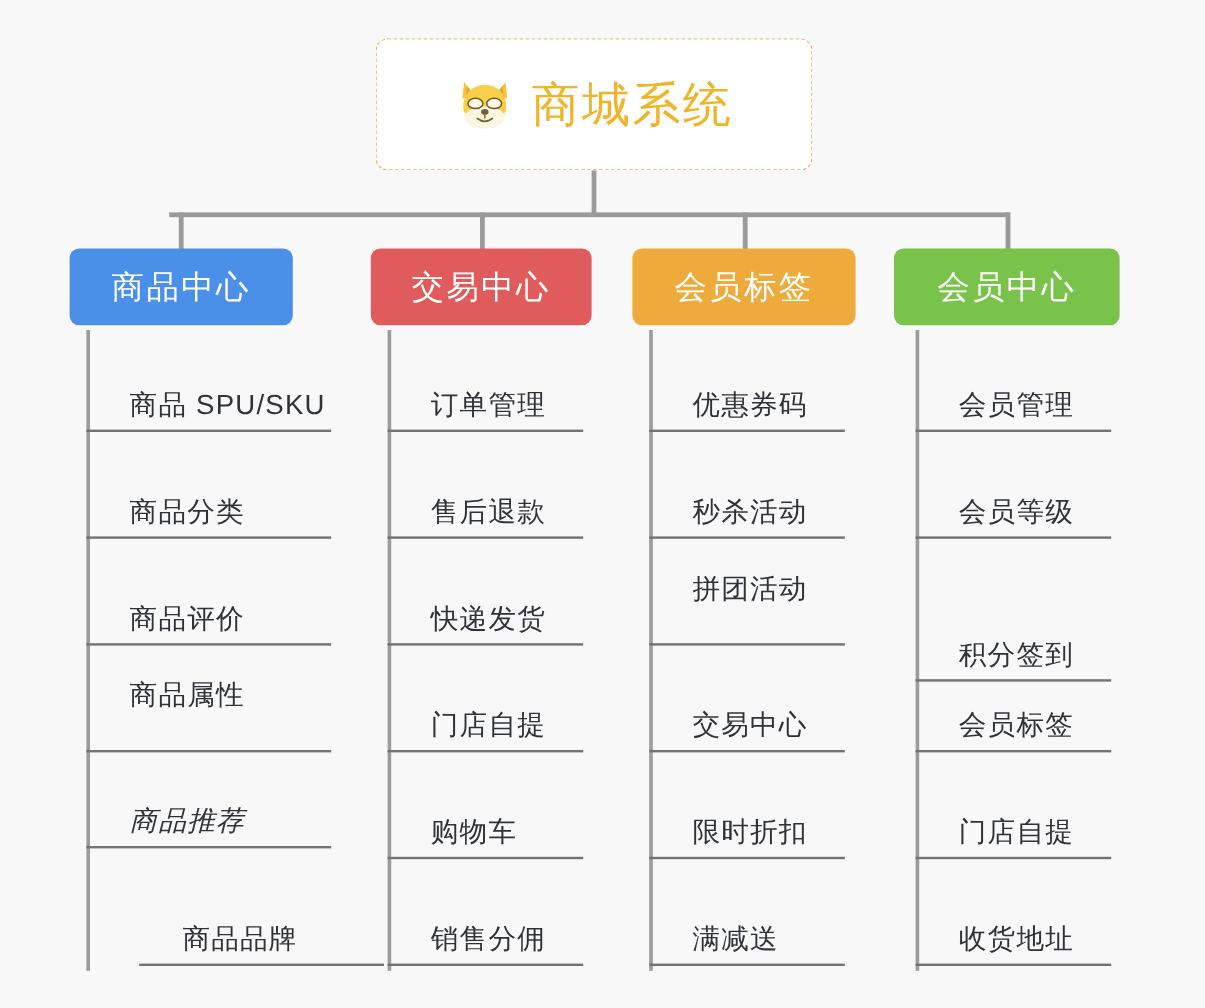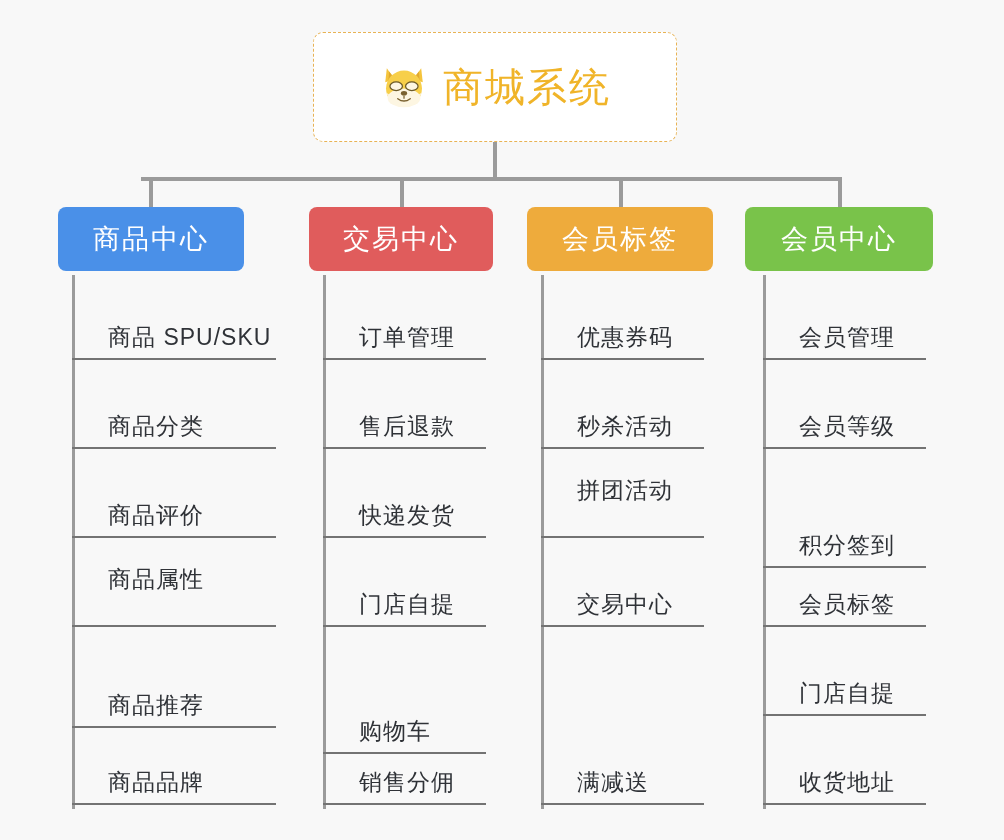--- a/index.html
+++ b/index.html
@@ -163,24 +163,24 @@
         </div>
         <div class="leaf" style="top: 89px; width: 204px;">
           <span class="leaf-label">商品分类</span>
         </div>
         <div class="leaf" style="top: 178px; width: 204px;">
           <span class="leaf-label">商品评价</span>
         </div>
         <div class="leaf" style="top: 267px; width: 204px; align-items: center;">
           <span class="leaf-label">商品属性</span>
         </div>
-        <div class="leaf" style="top: 368px; width: 204px;">
+        <div class="leaf" style="top: 347px; width: 204px; font-style: italic;">
           <span class="leaf-label">商品推荐</span>
         </div>
-        <div class="leaf" style="top: 445px; width: 204px;">
+        <div class="leaf" style="top: 445px; width: 204px; margin-left: 44px;">
           <span class="leaf-label">商品品牌</span>
         </div>
       </div>
       <div class="conn conn-v-drop" style="left: 400px; background: rgb(155, 155, 155);"></div>
       <div class="cat-box" style="left: 309px; width: 184px; background: rgb(224, 92, 92);">
         <span>交易中心</span>
       </div>
       <div class="branch" style="left: 323px; width: 163px; height: 534px;">
         <div class="branch-stem" style="height: 534px; background: rgb(155, 155, 155);"></div>
         <div class="leaf" style="top: 0px; width: 163px; align-items: flex-end;">
@@ -188,21 +188,21 @@
         </div>
         <div class="leaf" style="top: 89px; width: 163px;">
           <span class="leaf-label">售后退款</span>
         </div>
         <div class="leaf" style="top: 178px; width: 163px;">
           <span class="leaf-label">快递发货</span>
         </div>
         <div class="leaf" style="top: 267px; width: 163px;">
           <span class="leaf-label">门店自提</span>
         </div>
-        <div class="leaf" style="top: 356px; width: 163px; margin-top: 38px;">
+        <div class="leaf" style="top: 356px; width: 163px;">
           <span class="leaf-label">购物车</span>
         </div>
         <div class="leaf" style="top: 445px; width: 163px;">
           <span class="leaf-label">销售分佣</span>
         </div>
       </div>
       <div class="conn conn-v-drop" style="left: 619px; background: rgb(155, 155, 155);"></div>
       <div class="cat-box" style="left: 527px; width: 186px; background: rgb(238, 171, 60);">
         <span>会员标签</span>
       </div>
@@ -213,20 +213,23 @@
         </div>
         <div class="leaf" style="top: 89px; width: 163px;">
           <span class="leaf-label">秒杀活动</span>
         </div>
         <div class="leaf" style="top: 178px; width: 163px; align-items: center;">
           <span class="leaf-label">拼团活动</span>
         </div>
         <div class="leaf" style="top: 267px; width: 163px;">
           <span class="leaf-label">交易中心</span>
         </div>
+        <div class="leaf" style="top: 356px; width: 163px;">
+          <span class="leaf-label">限时折扣</span>
+        </div>
         <div class="leaf" style="top: 445px; width: 163px;">
           <span class="leaf-label">满减送</span>
         </div>
       </div>
       <div class="conn conn-v-drop" style="left: 838px; background: rgb(155, 155, 155);"></div>
       <div class="cat-box" style="left: 745px; width: 188px; background: rgb(121, 195, 74);">
         <span>会员中心</span>
       </div>
       <div class="branch" style="left: 763px; width: 163px; height: 534px;">
         <div class="branch-stem" style="height: 534px; background: rgb(155, 155, 155);"></div>

